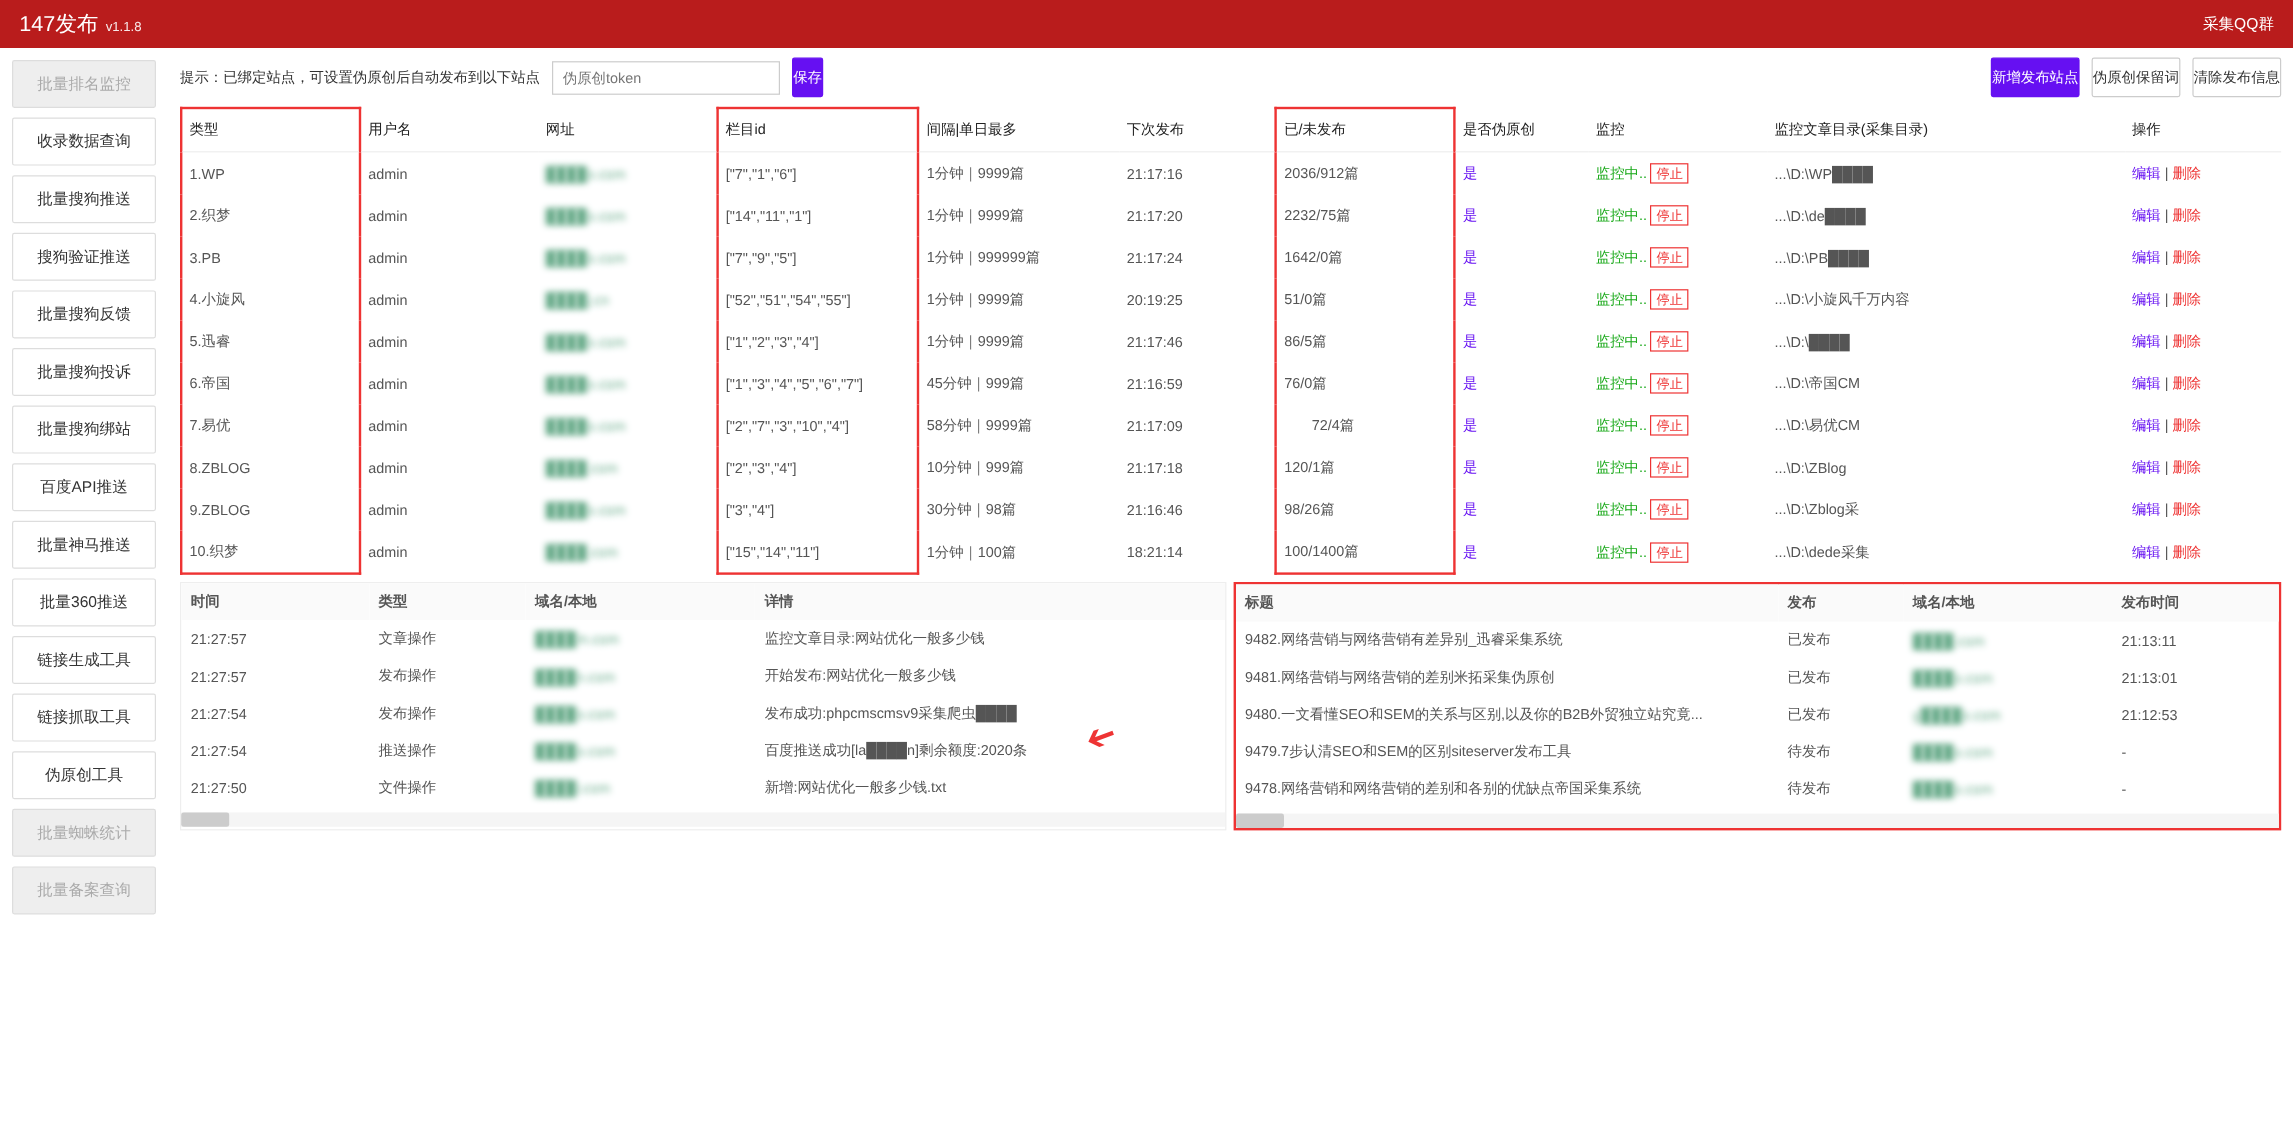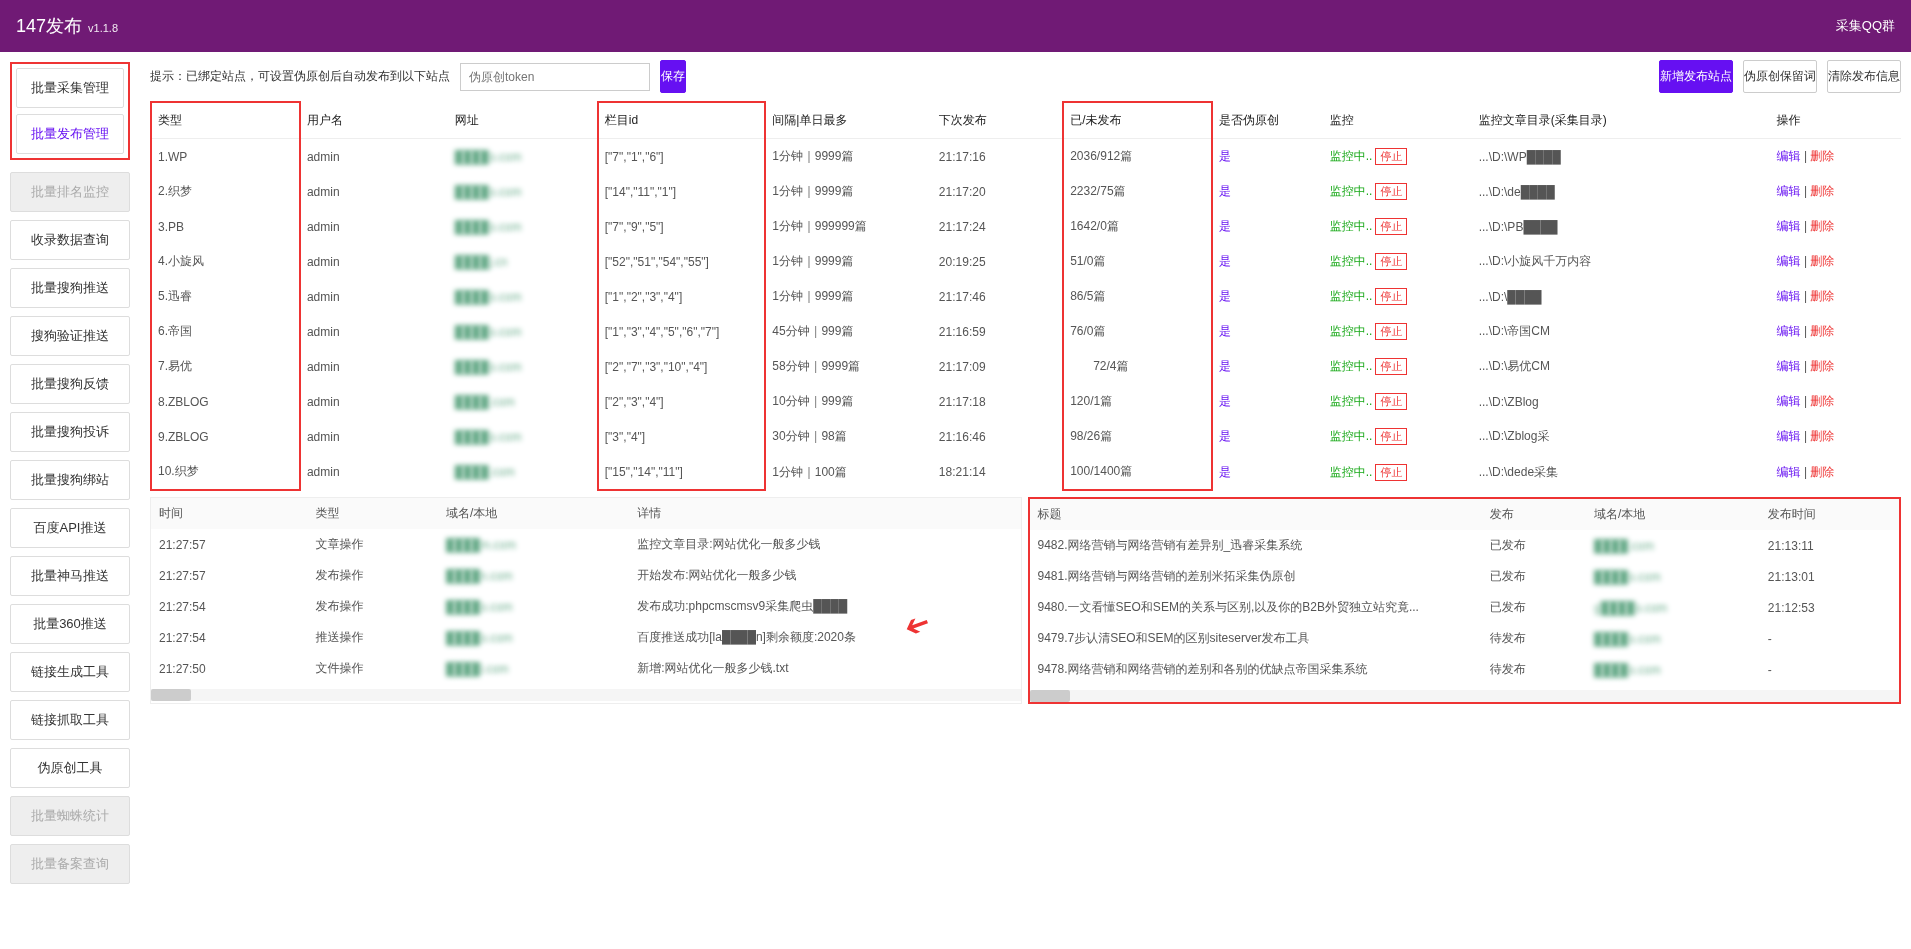--- a/index.html
+++ b/index.html
@@ -1,17 +1,17 @@
 <!DOCTYPE html>
 <html><head>
 <meta charset="utf-8">
 <style>
 * { margin: 0; padding: 0; box-sizing: border-box; font-family: "Microsoft YaHei", Arial, sans-serif; }
 body { background: #fff; font-size: 12px; color: #333; }
-.header { background: #701a75; color: #fff; height: 52px; display: flex; align-items: center; padding: 0 16px; justify-content: space-between; }
+.header { background: #b91c1c; color: #fff; height: 40px; display: flex; align-items: center; padding: 0 16px; justify-content: space-between; }
 .header-left { display: flex; align-items: baseline; gap: 6px; }
 .header-title { font-size: 18px; font-weight: 500; }
 .header-ver { font-size: 11px; opacity: 0.9; }
 .header-right { font-size: 13px; cursor: pointer; }
 .layout { display: flex; }
 .sidebar { width: 140px; padding: 10px; display: flex; flex-direction: column; gap: 8px; }
 .side-btn { border: 1px solid #ddd; background: #fff; padding: 10px 6px; text-align: center; font-size: 13px; color: #333; cursor: pointer; border-radius: 2px; }
 .side-btn.purple { color: #6610f2; }
 .side-btn.disabled { background: #eee; color: #aaa; }
 .side-box { border: 2px solid #e33; padding: 4px; margin-bottom: 4px; }
@@ -30,43 +30,39 @@
 .mon-txt { color: #19a919; }
 .stop-btn { display: inline-block; border: 1px solid #e33; color: #e33; padding: 0 4px; font-size: 11px; margin-left: 3px; cursor: pointer; }
 .blur { color: transparent; text-shadow: 0 0 5px #6a8; }
 .link-edit { color: #6610f2; cursor: pointer; }
 .link-del { color: #e33; cursor: pointer; }
 .panels { display: flex; gap: 6px; margin-top: 6px; }
 .panel { flex: 1; border: 1px solid #eee; min-width: 0; }
 .panel.boxed { border: 2px solid #e33; }
 .panel table { width: 100%; border-collapse: collapse; table-layout: fixed; }
 .panel th, .panel td { text-align: left; padding: 7px 8px; font-size: 12px; color: #555; white-space: nowrap; overflow: hidden; text-overflow: ellipsis; }
-.panel th { background: #fafafa; font-weight: 400; }
+.panel th { background: #fafafa; font-weight: 700; }
 .panel-body { height: 160px; overflow: hidden; position: relative; }
 .scrollbar { height: 12px; background: #f5f5f5; position: relative; }
 .scrollbar-thumb { position: absolute; left: 0; width: 40px; height: 100%; background: #ccc; border-radius: 2px; }
 .arrow-diag { position: absolute; color: #e33; font-size: 30px; }
 </style>
 </head>
 <body>
 
 <div class="header">
   <div class="header-left">
     <span class="header-title">147发布</span>
     <span class="header-ver">v1.1.8</span>
   </div>
   <span class="header-right">采集QQ群</span>
 </div>
 
 <div class="layout">
   <div class="sidebar">
-    <div class="side-box">
-      <div class="side-btn">批量采集管理</div>
-      <div class="side-btn purple">批量发布管理</div>
-    </div>
     <div id="side-rest">
         <div class="side-btn disabled" style="margin-bottom: 8px;">批量排名监控</div>
         <div class="side-btn" style="margin-bottom: 8px;">收录数据查询</div>
         <div class="side-btn" style="margin-bottom: 8px;">批量搜狗推送</div>
         <div class="side-btn" style="margin-bottom: 8px;">搜狗验证推送</div>
         <div class="side-btn" style="margin-bottom: 8px;">批量搜狗反馈</div>
         <div class="side-btn" style="margin-bottom: 8px;">批量搜狗投诉</div>
         <div class="side-btn" style="margin-bottom: 8px;">批量搜狗绑站</div>
         <div class="side-btn" style="margin-bottom: 8px;">百度API推送</div>
         <div class="side-btn" style="margin-bottom: 8px;">批量神马推送</div>

